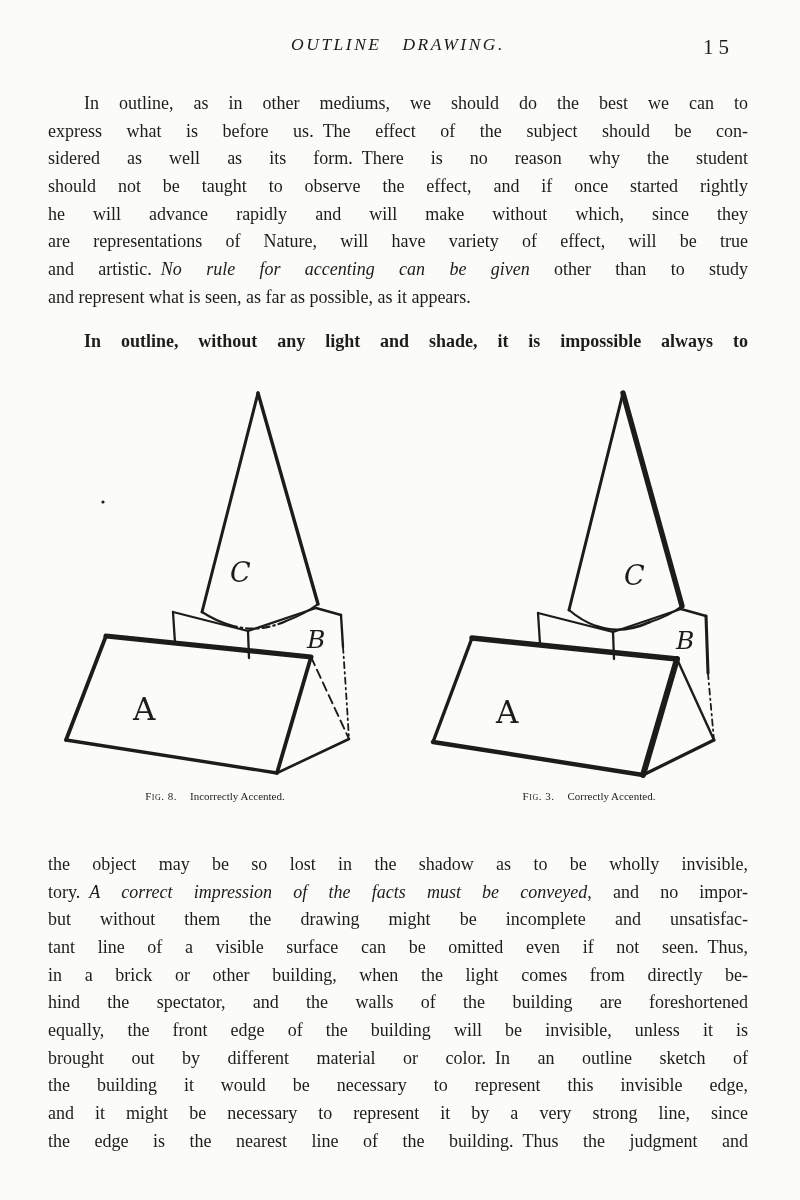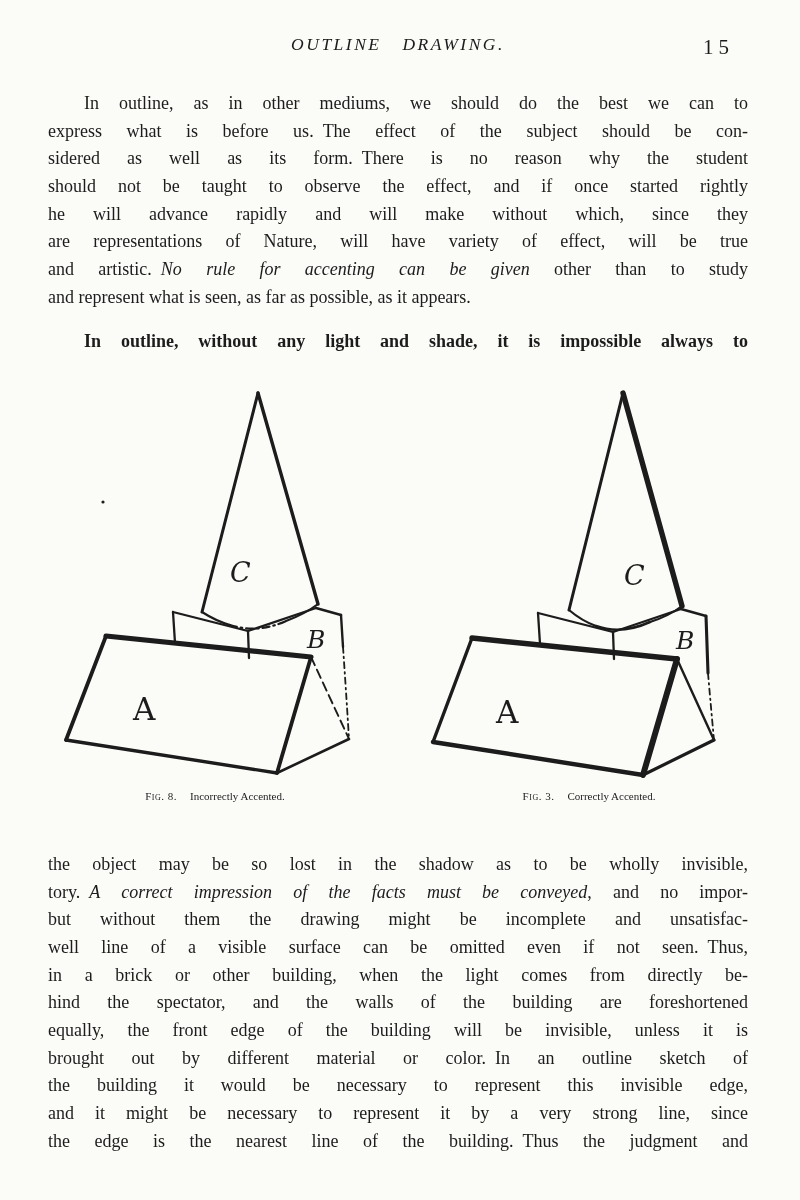--- a/index.html
+++ b/index.html
@@ -158,21 +158,21 @@
     <span class="fig-num">Fig. 8.</span><span class="cap-text">Incorrectly Accented.</span>
   </div>
   <div class="caption cap2">
     <span class="fig-num">Fig. 3.</span><span class="cap-text">Correctly Accented.</span>
   </div>
 
   <section id="para3" class="tblock">
       <div class="line"><span>the object may be so lost in the shadow as to be wholly invisible,</span></div>
       <div class="line"><span>tory. </span><span class="it">A correct impression of the facts must be conveyed</span><span>, and no impor-</span></div>
       <div class="line"><span>but without them the drawing might be incomplete and unsatisfac-</span></div>
-      <div class="line"><span>well line of a visible surface can be omitted even if not seen. Thus,</span></div>
+      <div class="line"><span>tant line of a visible surface can be omitted even if not seen. Thus,</span></div>
       <div class="line"><span>in a brick or other building, when the light comes from directly be-</span></div>
       <div class="line"><span>hind the spectator, and the walls of the building are foreshortened</span></div>
       <div class="line"><span>equally, the front edge of the building will be invisible, unless it is</span></div>
       <div class="line"><span>brought out by different material or color. In an outline sketch of</span></div>
       <div class="line"><span>the building it would be necessary to represent this invisible edge,</span></div>
       <div class="line"><span>and it might be necessary to represent it by a very strong line, since</span></div>
       <div class="line"><span>the edge is the nearest line of the building. Thus the judgment and</span></div>
     </section>
 
 </div>

